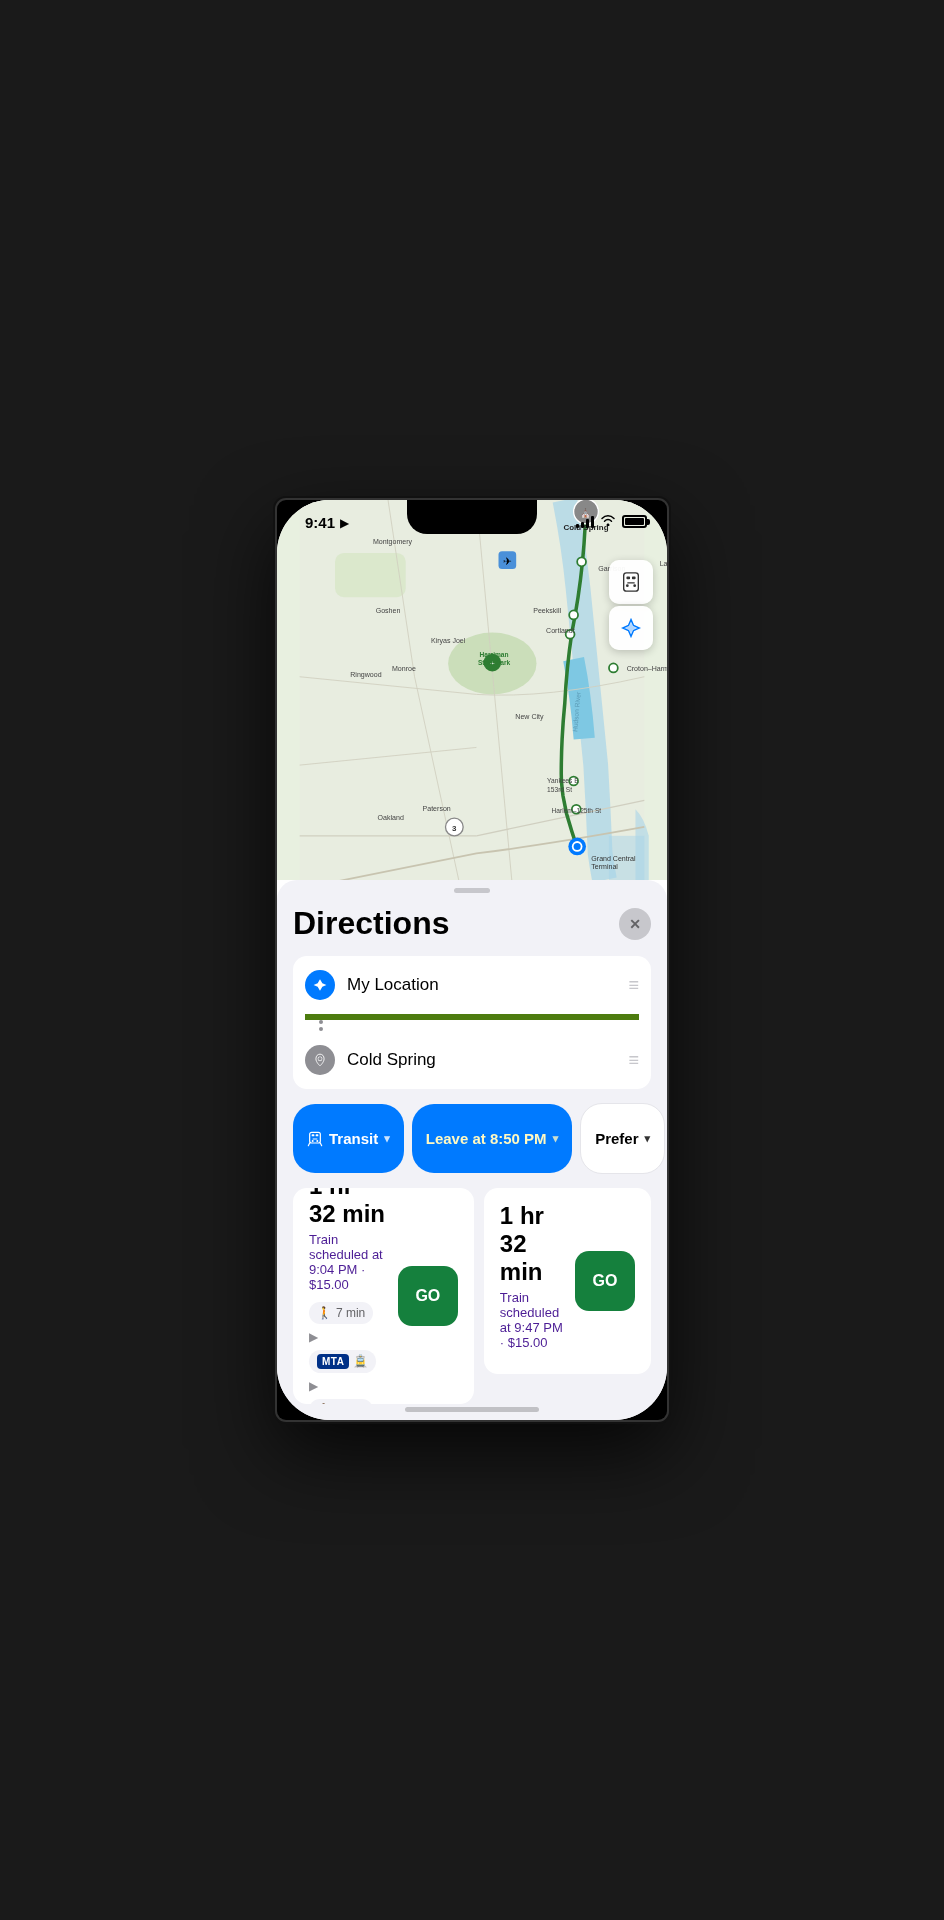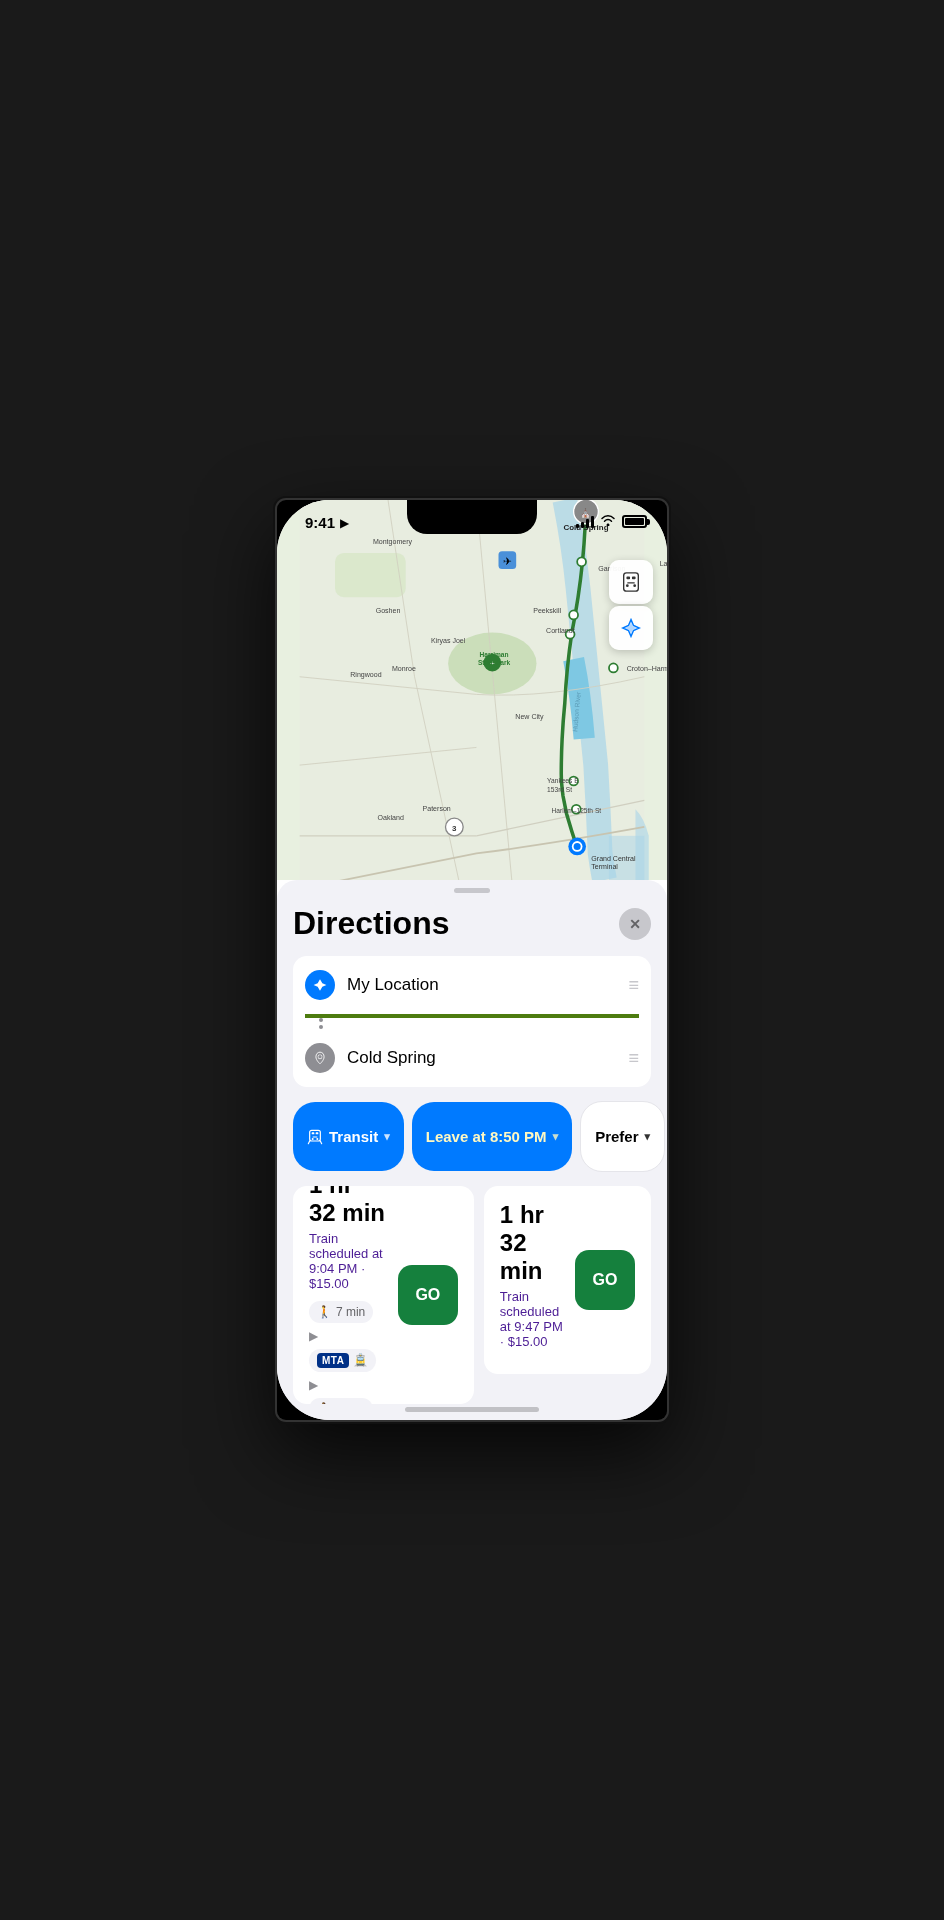--- a/index.html
+++ b/index.html
@@ -220,21 +220,21 @@
     }
 
     .location-row {
       display: flex;
       align-items: center;
       padding: 14px 0;
       gap: 12px;
     }
 
     .location-row:first-child {
-      border-bottom: 4px solid #4d7c0f;
+      border-bottom: 6px solid #4d7c0f;
     }
 
     .location-icon {
       width: 30px;
       height: 30px;
       border-radius: 50%;
       display: flex;
       align-items: center;
       justify-content: center;
       flex-shrink: 0;

